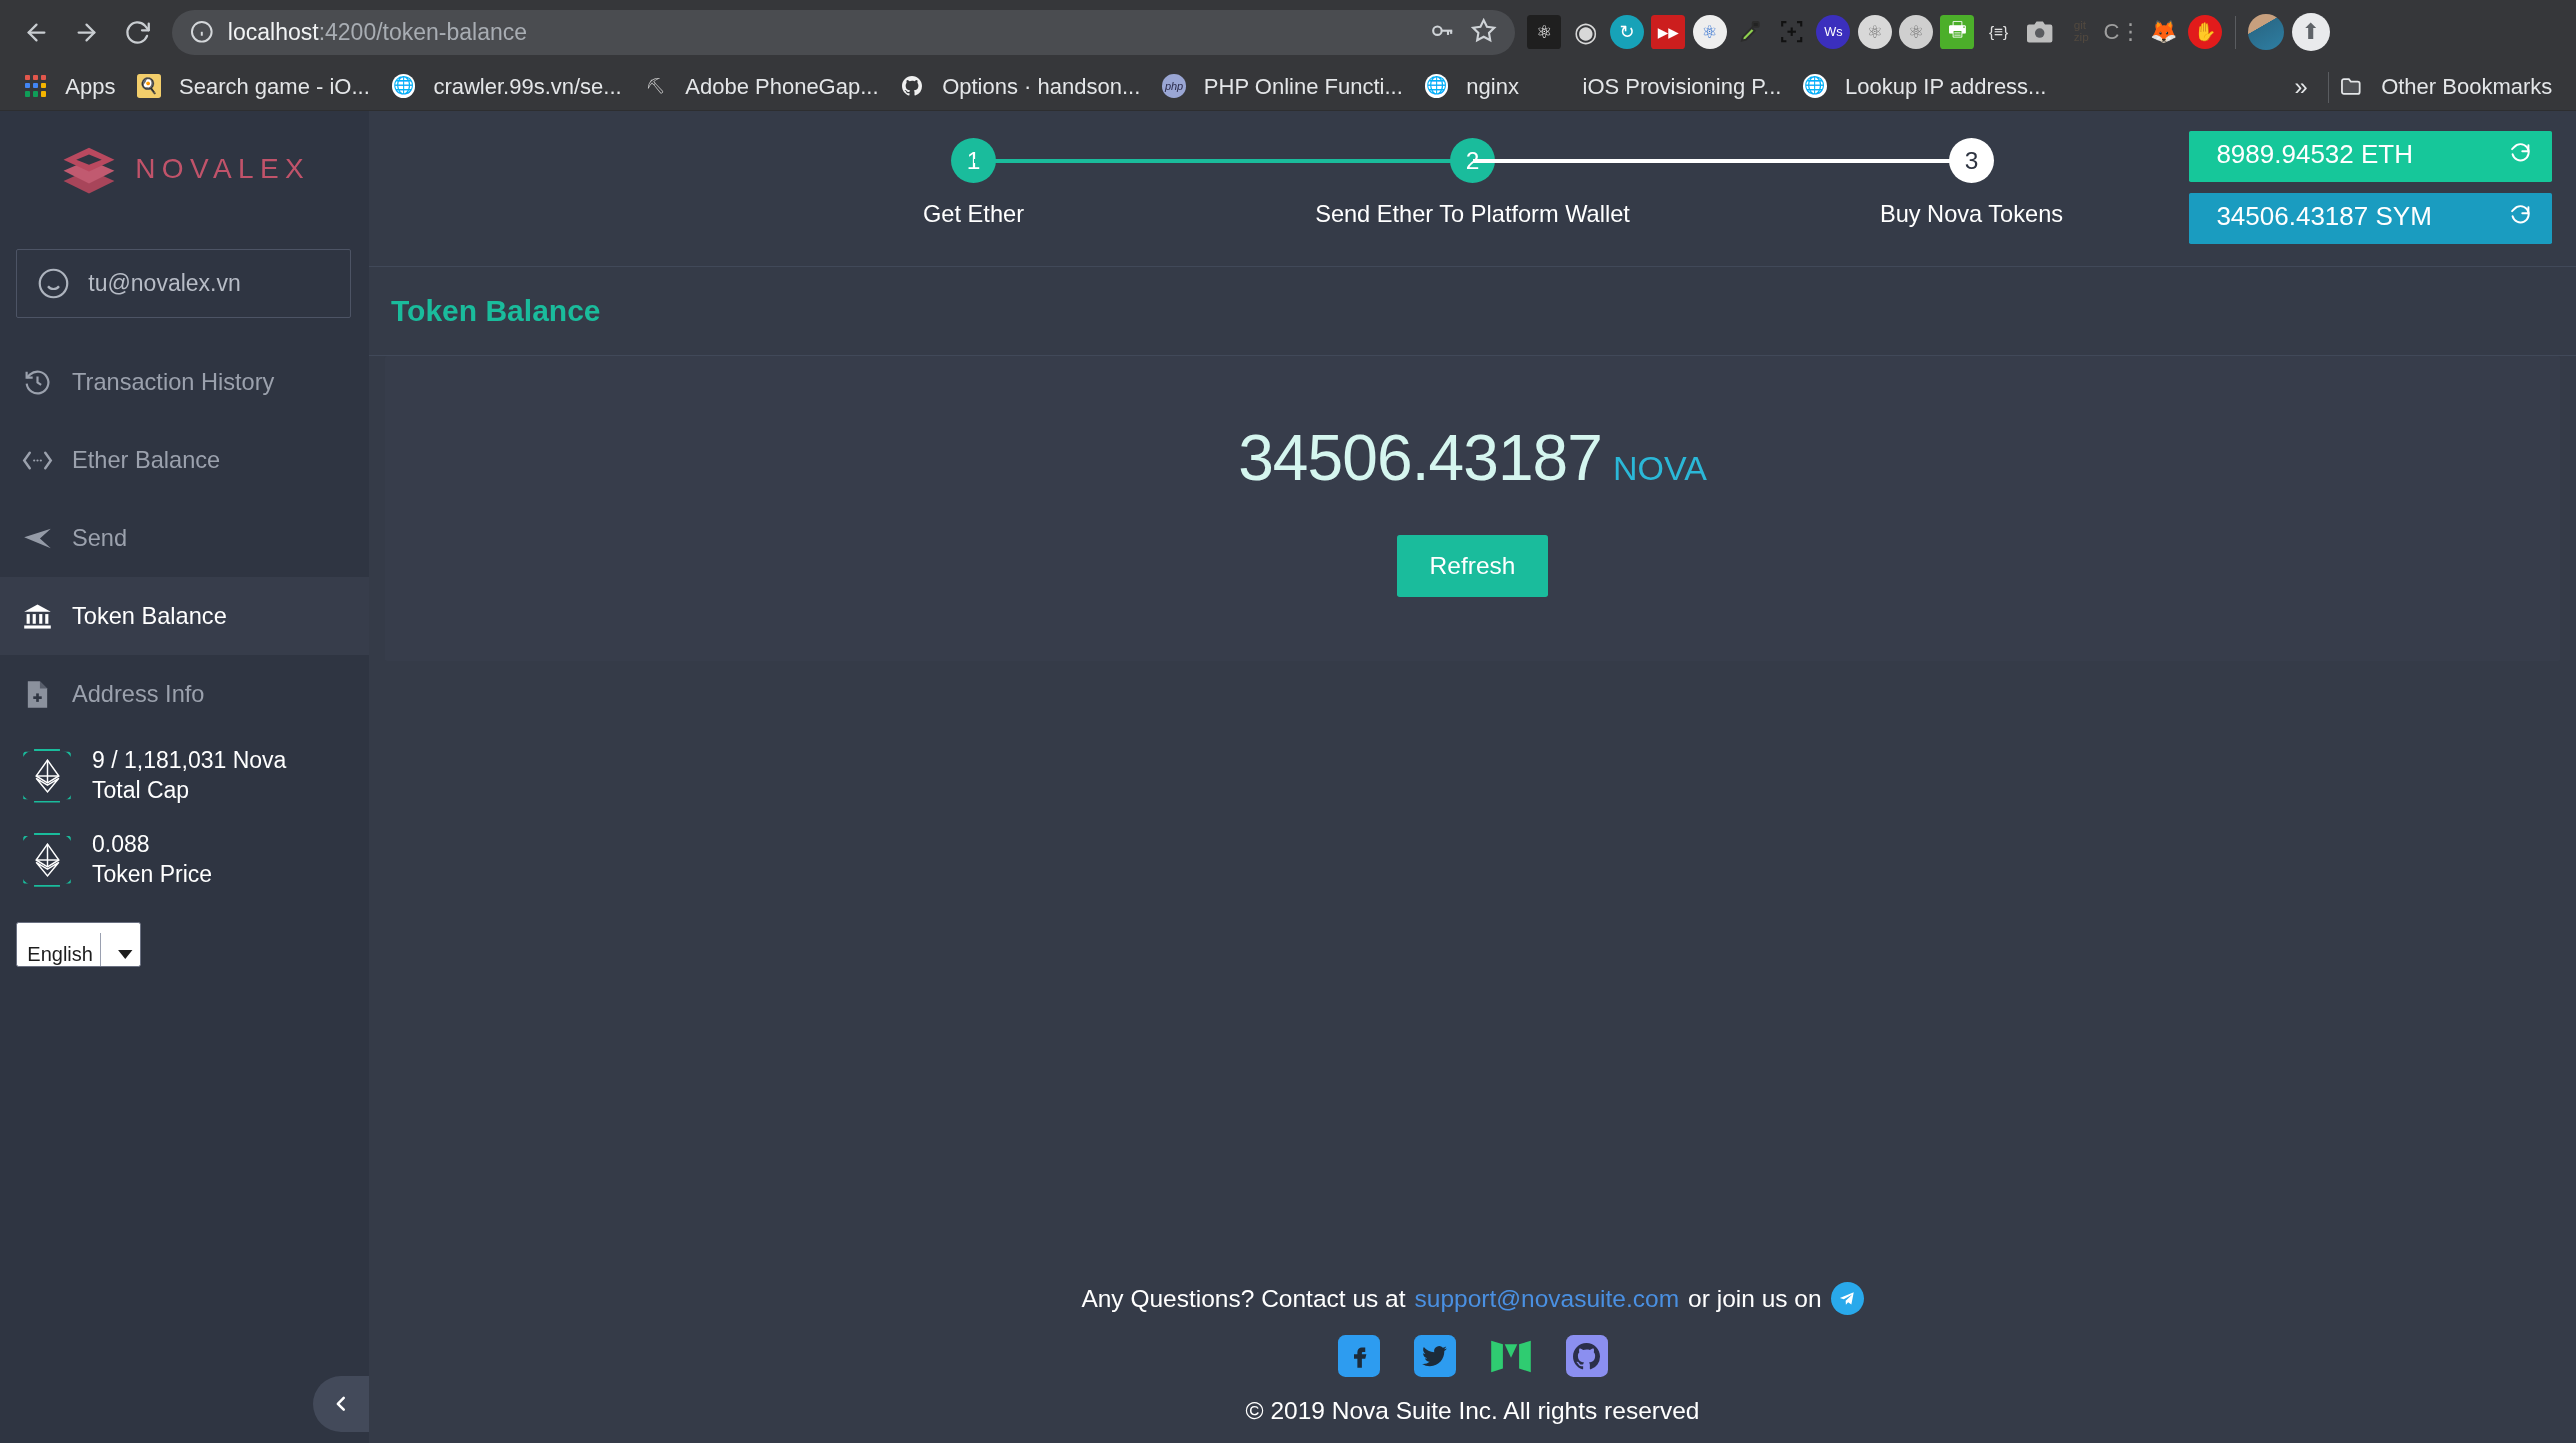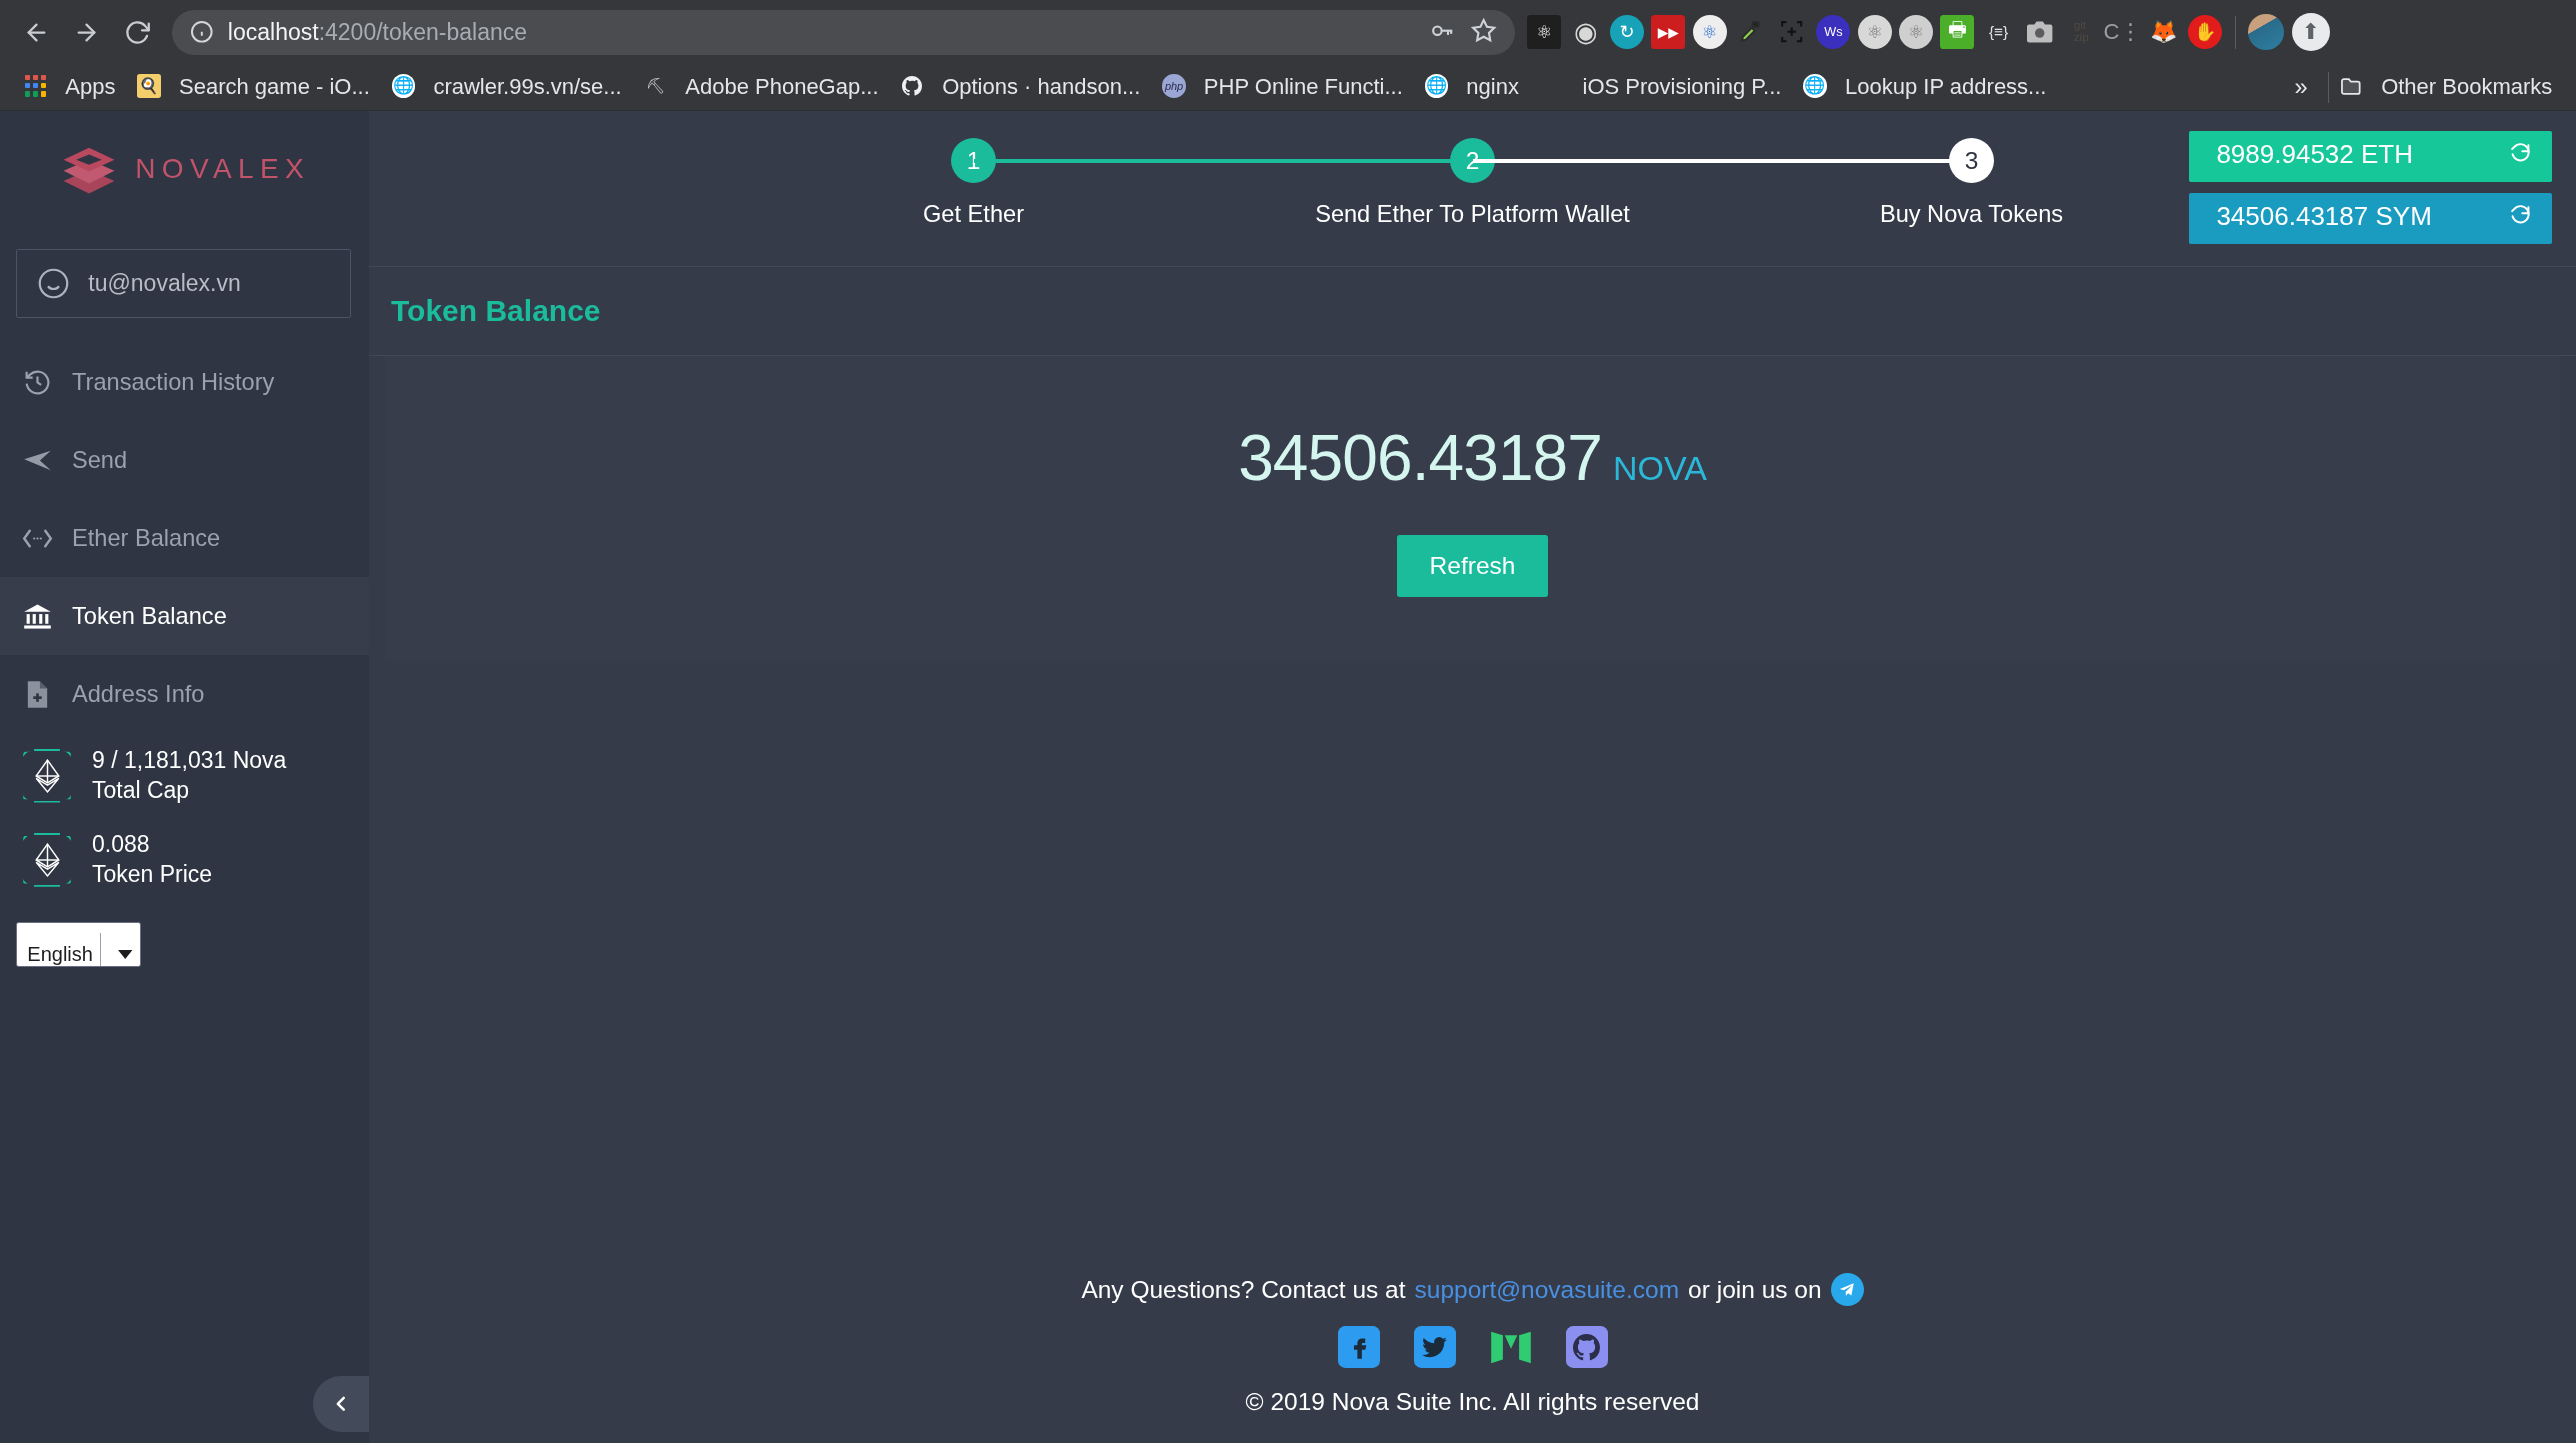--- a/index.html
+++ b/index.html
@@ -227,21 +227,21 @@
   .refresh-btn {
     margin-top: 40px;
     background: #1abc9c; color: #ffffff;
     border: none; border-radius: 2.7px;
     padding: 17px 33px; font-size: 24.5px;
     font-family: "Liberation Sans", sans-serif;
   }
 
   .footer {
     margin-top: auto;
-    padding-bottom: 27px;
+    padding-bottom: 18px;
     display: flex; flex-direction: column; align-items: center; gap: 20px;
     color: #ffffff;
   }
   .footer-line { font-size: 24.5px; display: flex; align-items: center; gap: 9px; }
   .footer-line a { color: #4a90e2; text-decoration: none; }
   .tg-bubble {
     width: 33px; height: 33px; border-radius: 50%;
     background: #29a9eb; display:flex; align-items:center; justify-content:center;
     color:#fff; font-size:18px;
   }
@@ -442,37 +442,37 @@
           <svg width="29" height="29" viewBox="0 0 24 24" fill="none" stroke="currentColor" stroke-width="1.8">
               <path d="M3 3v5h5"></path>
               <path d="M3.05 13A9 9 0 1 0 6 5.3L3 8"></path>
               <polyline points="12 7 12 12 15 14"></polyline>
             </svg>
         </span>
         <span>Transaction History</span>
       </div>
       <div class="nav-item">
         <span class="nav-ico">
-          <svg width="29" height="29" viewBox="0 0 24 24" fill="currentColor">
-              <path d="M1 11l22-7-9 8 9 8z" opacity="0.95"></path>
-            </svg>
-        </span>
-        <span>Send</span>
-      </div>
-      <div class="nav-item">
-        <span class="nav-ico">
           <svg width="31" height="27" viewBox="0 0 28 22" fill="none" stroke="currentColor" stroke-width="2.2" stroke-linecap="round">
               <polyline points="7 4 2 11 7 18"></polyline>
               <polyline points="21 4 26 11 21 18"></polyline>
               <circle cx="11" cy="11" r="1" fill="currentColor" stroke="none"></circle>
               <circle cx="14" cy="11" r="1" fill="currentColor" stroke="none"></circle>
               <circle cx="17" cy="11" r="1" fill="currentColor" stroke="none"></circle>
             </svg>
         </span>
         <span>Ether Balance</span>
+      </div>
+      <div class="nav-item">
+        <span class="nav-ico">
+          <svg width="29" height="29" viewBox="0 0 24 24" fill="currentColor">
+              <path d="M1 11l22-7-9 8 9 8z" opacity="0.95"></path>
+            </svg>
+        </span>
+        <span>Send</span>
       </div>
       <div class="nav-item active">
         <span class="nav-ico">
           <svg width="29" height="29" viewBox="0 0 24 24" fill="currentColor">
               <polygon points="12,2 23,8 1,8"></polygon>
               <rect x="3" y="10" width="2.6" height="8"></rect>
               <rect x="8" y="10" width="2.6" height="8"></rect>
               <rect x="13.4" y="10" width="2.6" height="8"></rect>
               <rect x="18.4" y="10" width="2.6" height="8"></rect>
               <rect x="1" y="19.4" width="22" height="2.6"></rect>

